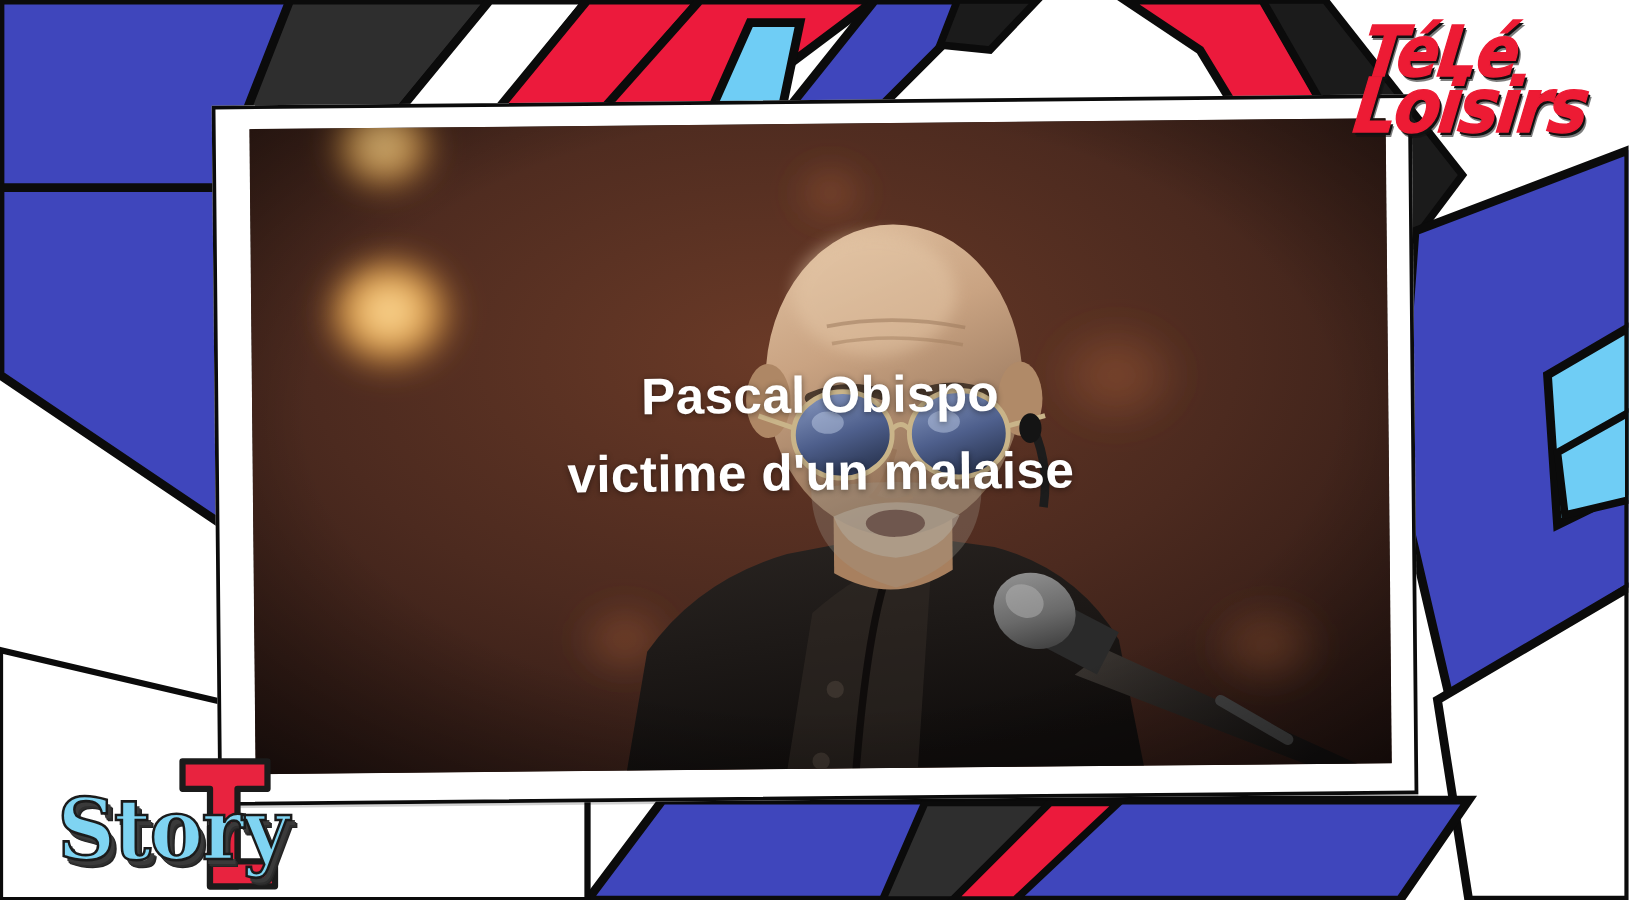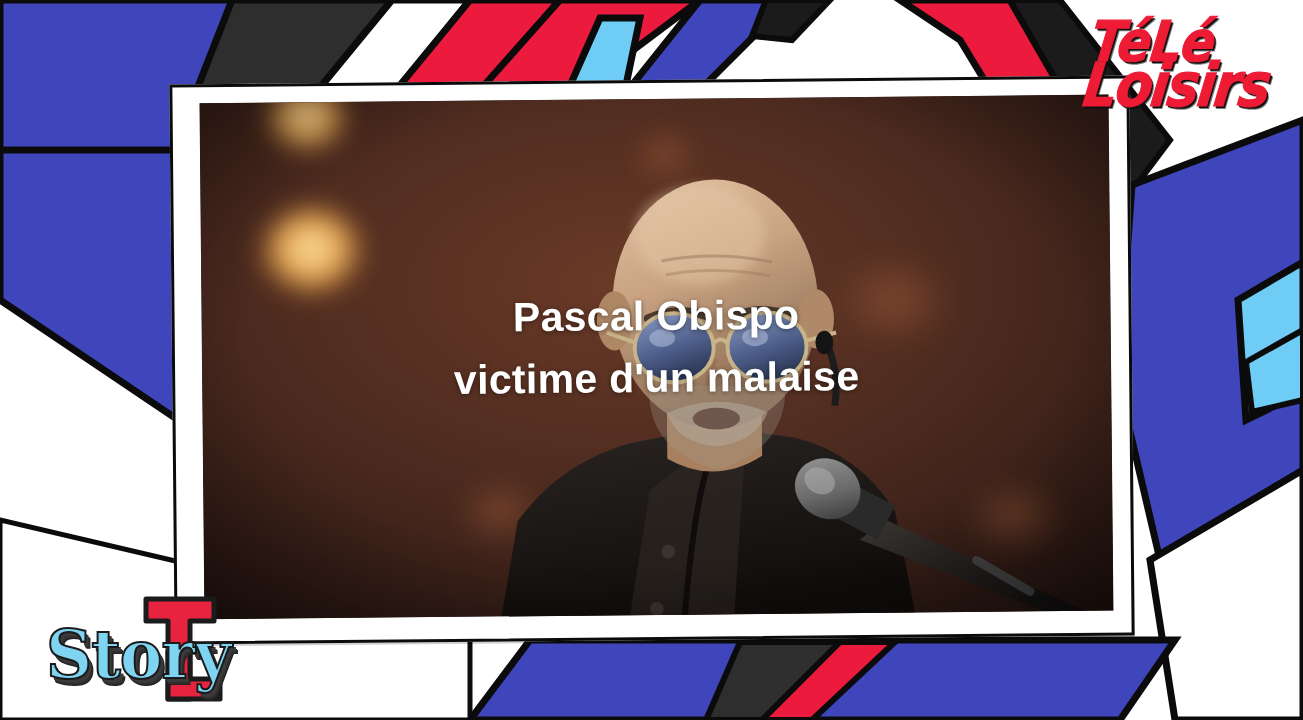--- a/index.html
+++ b/index.html
@@ -115,21 +115,21 @@
     left: 0px;
     top: 48px;
     font-size: 54px;
     letter-spacing: -2px;
   }
 
   
   #story-logo {
     position: absolute;
     left: 46px;
-    bottom: 10px;
+    bottom: 0;
     width: 250px;
     height: 115px;
     pointer-events: none;
   }
   #story-tl {
     position: absolute;
     left: 88px;
     top: 0px;
     width: 92px;
     height: 110px;

